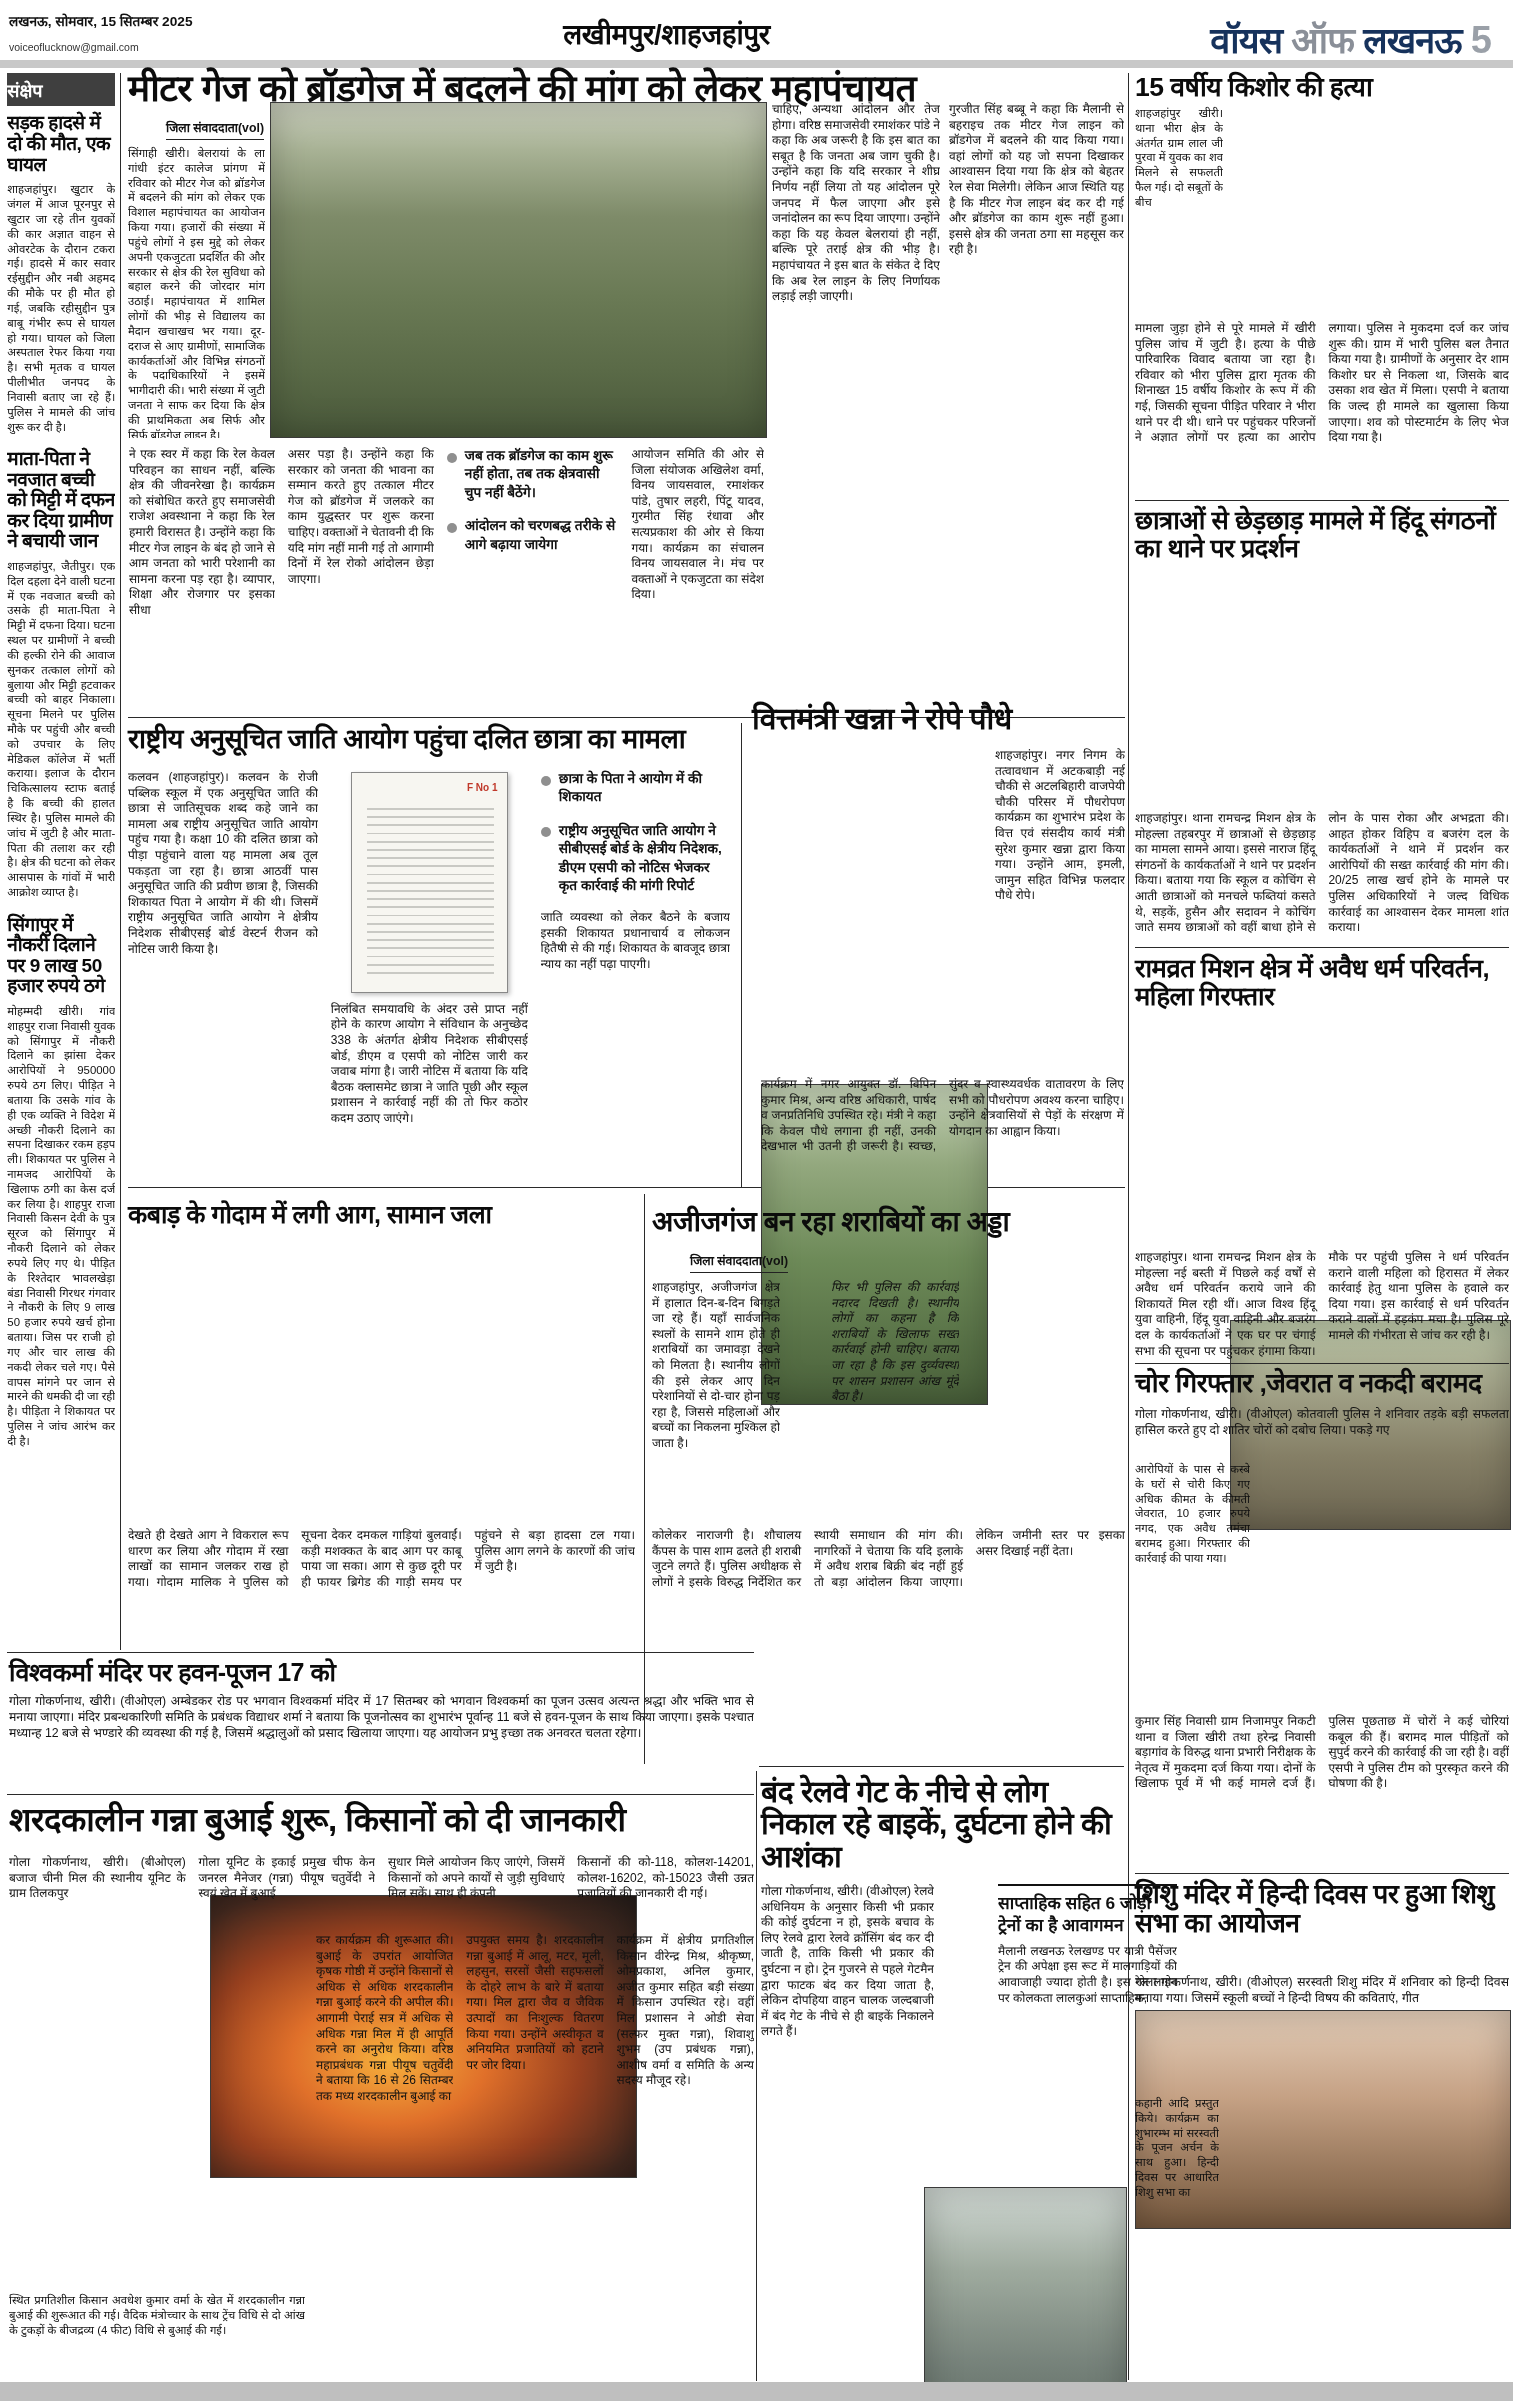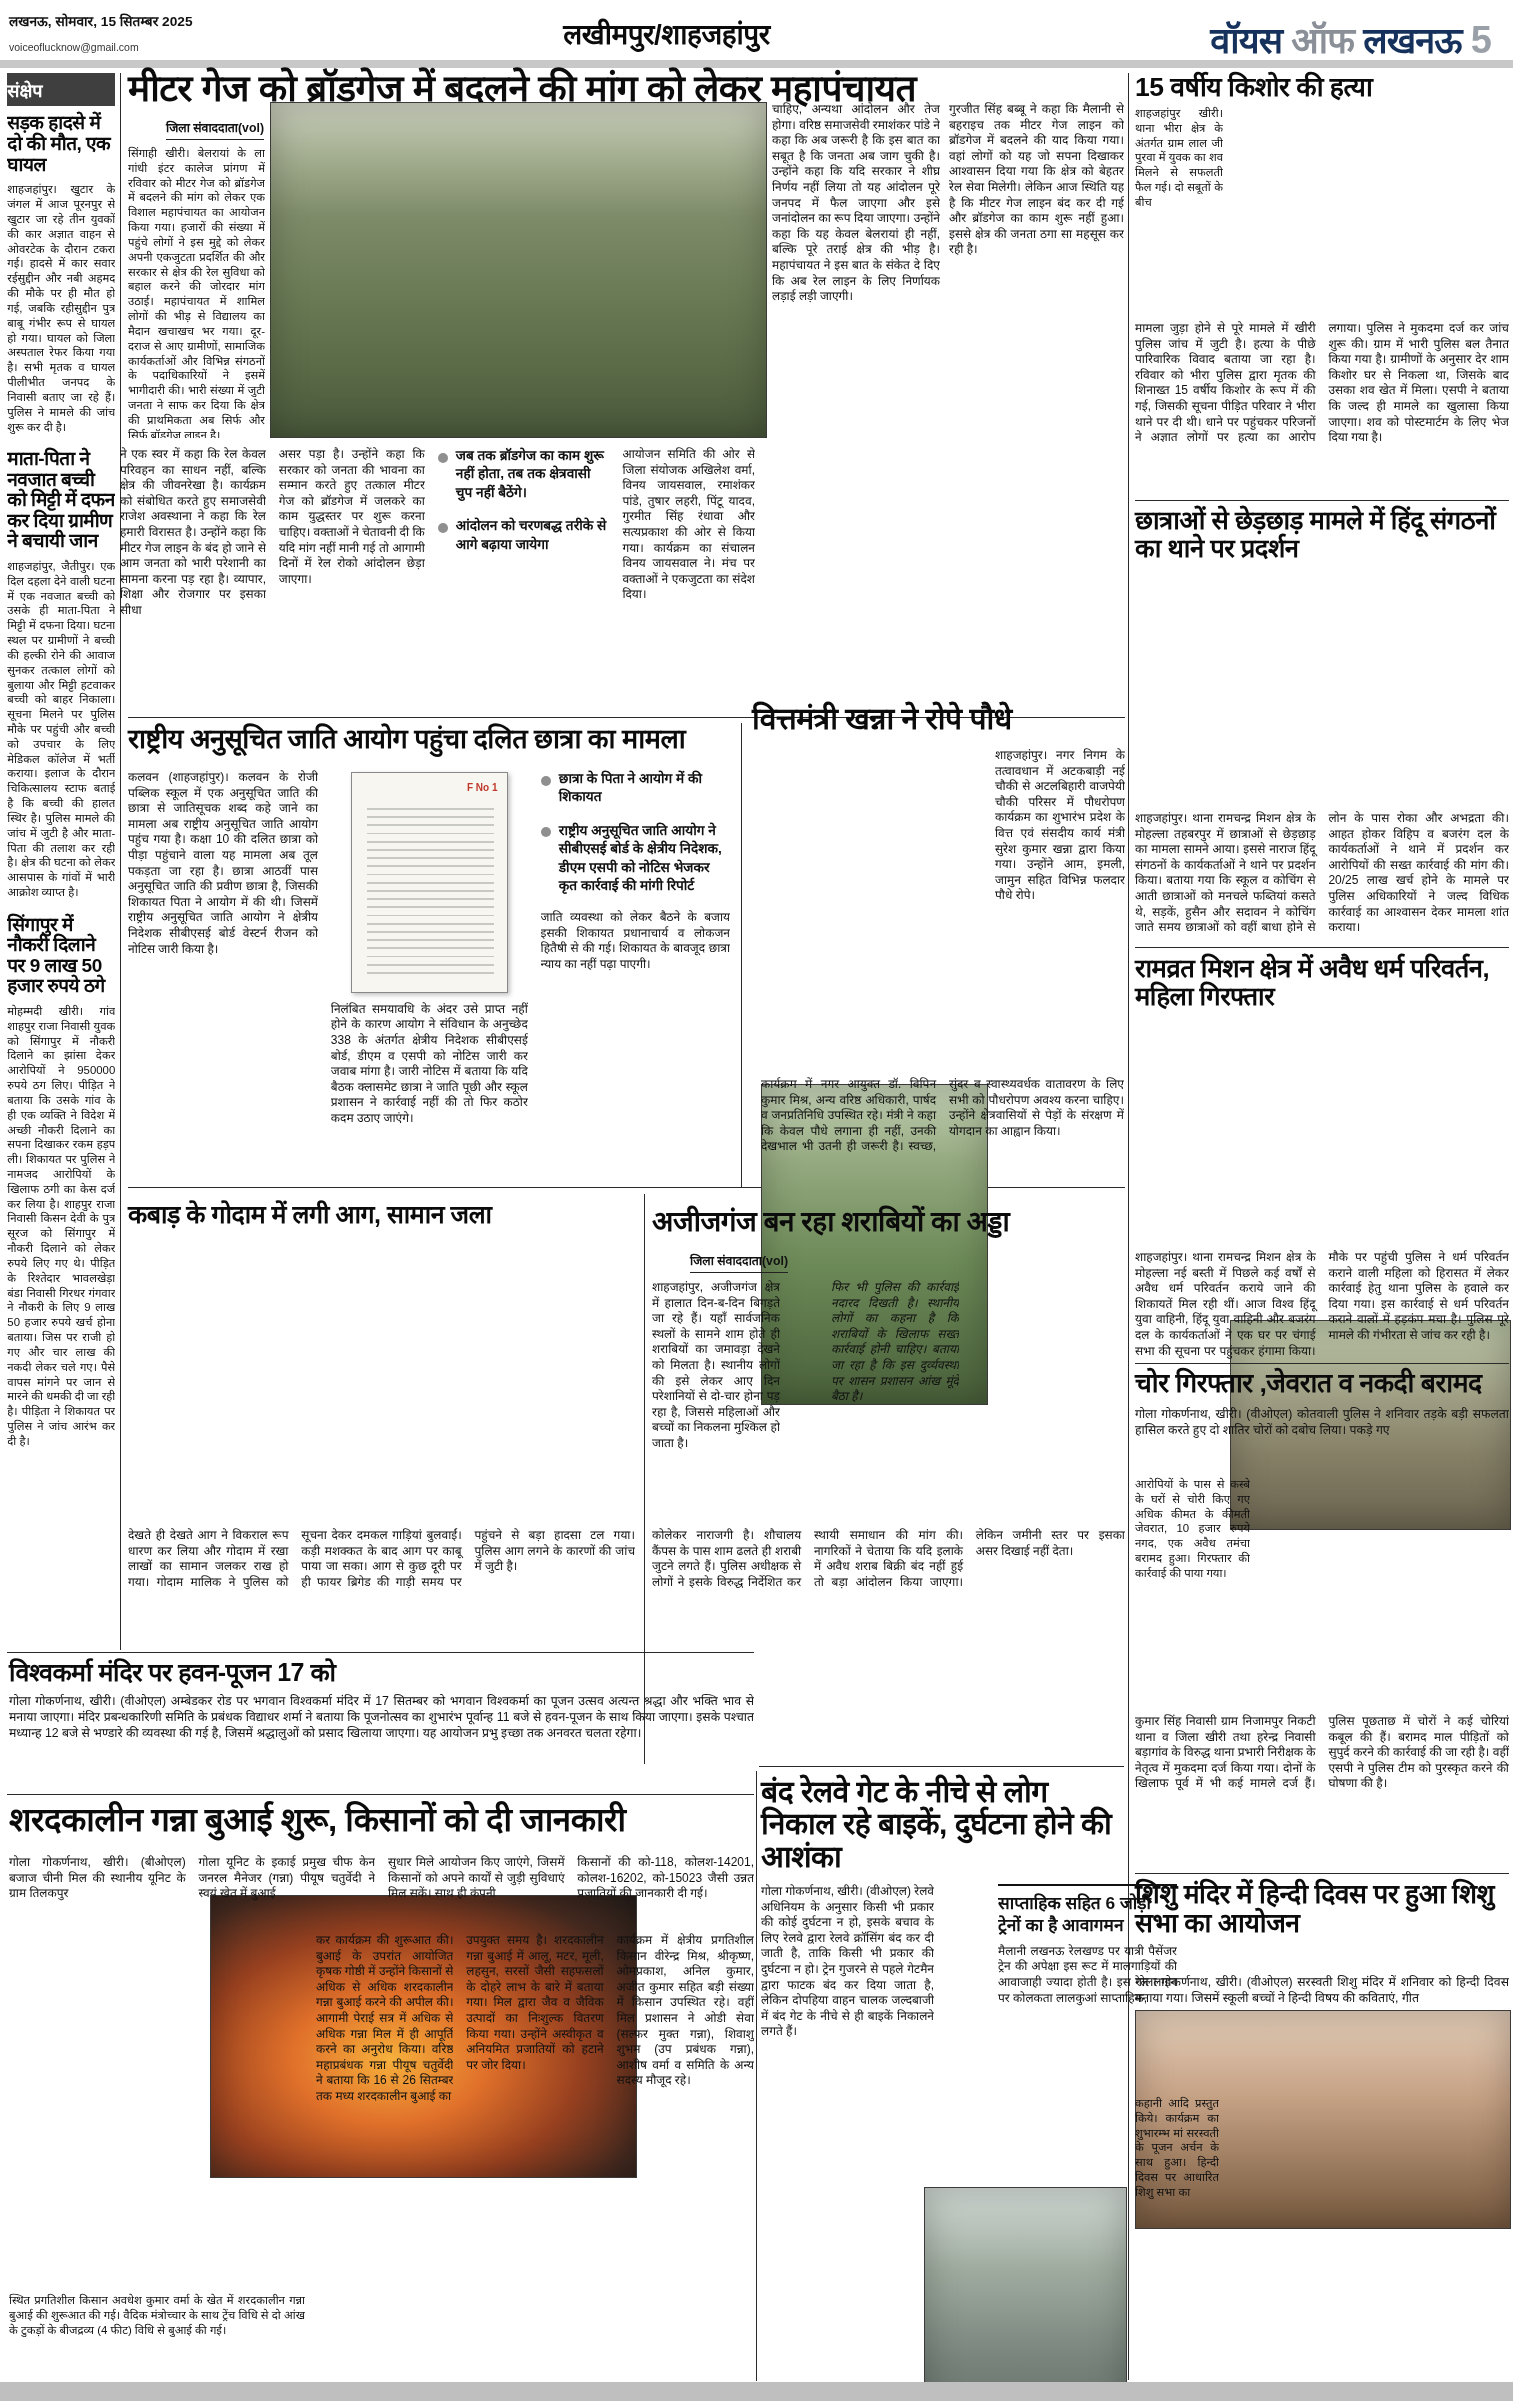--- a/index.html
+++ b/index.html
@@ -69,21 +69,21 @@
   </div>
 
   <div class="abs hl" style="left:128px;top:69px;width:997px;font-size:37px;">मीटर गेज को ब्रॉडगेज में बदलने की मांग को लेकर महापंचायत</div>
   <div class="abs" style="left:128px;top:119px;">
     <span class="byline">जिला संवाददाता(vol)</span>
   </div>
   <div class="abs photo ph-maha" style="left:270px;top:102px;width:495px;height:334px;"></div>
   <div class="abs bt" style="left:128px;top:146px;width:137px;height:292px;font-size:11.4px;">सिंगाही खीरी। बेलरायां के ला गांधी इंटर कालेज प्रांगण में रविवार को मीटर गेज को ब्रॉडगेज में बदलने की मांग को लेकर एक विशाल महापंचायत का आयोजन किया गया। हजारों की संख्या में पहुंचे लोगों ने इस मुद्दे को लेकर अपनी एकजुटता प्रदर्शित की और सरकार से क्षेत्र की रेल सुविधा को बहाल करने की जोरदार मांग उठाई। महापंचायत में शामिल लोगों की भीड़ से विद्यालय का मैदान खचाखच भर गया। दूर-दराज से आए ग्रामीणों, सामाजिक कार्यकर्ताओं और विभिन्न संगठनों के पदाधिकारियों ने इसमें भागीदारी की। भारी संख्या में जुटी जनता ने साफ कर दिया कि क्षेत्र की प्राथमिकता अब सिर्फ और सिर्फ ब्रॉडगेज लाइन है।</div>
   <div class="abs bt" style="left:772px;top:102px;width:168px;height:610px;">चाहिए, अन्यथा आंदोलन और तेज होगा। वरिष्ठ समाजसेवी रमाशंकर पांडे ने कहा कि अब जरूरी है कि इस बात का सबूत है कि जनता अब जाग चुकी है। उन्होंने कहा कि यदि सरकार ने शीघ्र निर्णय नहीं लिया तो यह आंदोलन पूरे जनपद में फैल जाएगा और इसे जनांदोलन का रूप दिया जाएगा। उन्होंने कहा कि यह केवल बेलरायां ही नहीं, बल्कि पूरे तराई क्षेत्र की भीड़ है। महापंचायत ने इस बात के संकेत दे दिए कि अब रेल लाइन के लिए निर्णायक लड़ाई लड़ी जाएगी।</div>
   <div class="abs bt" style="left:949px;top:102px;width:175px;height:610px;">गुरजीत सिंह बब्बू ने कहा कि मैलानी से बहराइच तक मीटर गेज लाइन को ब्रॉडगेज में बदलने की याद किया गया। वहां लोगों को यह जो सपना दिखाकर आश्वासन दिया गया कि क्षेत्र को बेहतर रेल सेवा मिलेगी। लेकिन आज स्थिति यह है कि मीटर गेज लाइन बंद कर दी गई और ब्रॉडगेज का काम शुरू नहीं हुआ। इससे क्षेत्र की जनता ठगा सा महसूस कर रही है।</div>
-  <div class="abs" style="left:120px;top:447px;width:635px;height:265px;display:flex;gap:12.8px;">
+  <div class="abs" style="left:129px;top:447px;width:635px;height:265px;display:flex;gap:12.8px;">
     <div class="bt" style="width:146px;height:265px;">ने एक स्वर में कहा कि रेल केवल परिवहन का साधन नहीं, बल्कि क्षेत्र की जीवनरेखा है। कार्यक्रम को संबोधित करते हुए समाजसेवी राजेश अवस्थाना ने कहा कि रेल हमारी विरासत है। उन्होंने कहा कि मीटर गेज लाइन के बंद हो जाने से आम जनता को भारी परेशानी का सामना करना पड़ रहा है। व्यापार, शिक्षा और रोजगार पर इसका सीधा</div>
     <div class="bt" style="width:146px;height:265px;">असर पड़ा है। उन्होंने कहा कि सरकार को जनता की भावना का सम्मान करते हुए तत्काल मीटर गेज को ब्रॉडगेज में जलकरे का काम युद्धस्तर पर शुरू करना चाहिए। वक्ताओं ने चेतावनी दी कि यदि मांग नहीं मानी गई तो आगामी दिनों में रेल रोको आंदोलन छेड़ा जाएगा।</div>
     <div style="width:172px;height:265px;overflow:hidden;">
       <div class="bullet-item">
         <span class="bullet-dot"></span>
         <span>जब तक ब्रॉडगेज का काम शुरू नहीं होता, तब तक क्षेत्रवासी चुप नहीं बैठेंगे।</span>
       </div>
       <div class="bullet-item">
         <span class="bullet-dot"></span>
         <span>आंदोलन को चरणबद्ध तरीके से आगे बढ़ाया जायेगा</span>
@@ -145,21 +145,21 @@
 
   <div class="abs rule-h" style="left:1135px;top:947px;width:374px;"></div>
   <div class="abs hl" style="left:1135px;top:955px;width:374px;font-size:25.6px;">रामव्रत मिशन क्षेत्र में अवैध धर्म परिवर्तन, महिला गिरफ्तार</div>
 
   <div class="abs bt cols2" style="left:1135px;top:1250px;width:374px;height:110px;">शाहजहांपुर। थाना रामचन्द्र मिशन क्षेत्र के मोहल्ला नई बस्ती में पिछले कई वर्षों से अवैध धर्म परिवर्तन कराये जाने की शिकायतें मिल रही थीं। आज विश्व हिंदू युवा वाहिनी, हिंदू युवा वाहिनी और बजरंग दल के कार्यकर्ताओं ने एक घर पर चंगाई सभा की सूचना पर पहुंचकर हंगामा किया। मौके पर पहुंची पुलिस ने धर्म परिवर्तन कराने वाली महिला को हिरासत में लेकर कार्रवाई हेतु थाना पुलिस के हवाले कर दिया गया। इस कार्रवाई से धर्म परिवर्तन कराने वालों में हड़कंप मचा है। पुलिस पूरे मामले की गंभीरता से जांच कर रही है।</div>
 
   <div class="abs rule-h" style="left:1135px;top:1363px;width:374px;"></div>
   <div class="abs hl" style="left:1135px;top:1369px;width:374px;font-size:26.5px;">चोर गिरफ्तार ,जेवरात व नकदी बरामद</div>
   <div class="abs bt" style="left:1135px;top:1407px;width:374px;height:51px;font-size:12.3px;">गोला गोकर्णनाथ, खीरी। (वीओएल) कोतवाली पुलिस ने शनिवार तड़के बड़ी सफलता हासिल करते हुए दो शातिर चोरों को दबोच लिया। पकड़े गए</div>
 
-  <div class="abs bt" style="left:1135px;top:1462px;width:115px;height:245px;font-size:11.4px;margin-top:15px;">आरोपियों के पास से कस्बे के घरों से चोरी किए गए अधिक कीमत के कीमती जेवरात, 10 हजार रुपये नगद, एक अवैध तमंचा बरामद हुआ। गिरफ्तार की कार्रवाई की पाया गया।</div>
+  <div class="abs bt" style="left:1135px;top:1462px;width:115px;height:245px;font-size:11.4px;">आरोपियों के पास से कस्बे के घरों से चोरी किए गए अधिक कीमत के कीमती जेवरात, 10 हजार रुपये नगद, एक अवैध तमंचा बरामद हुआ। गिरफ्तार की कार्रवाई की पाया गया।</div>
   <div class="abs bt cols2" style="left:1135px;top:1714px;width:374px;height:153px;">कुमार सिंह निवासी ग्राम निजामपुर निकटी थाना व जिला खीरी तथा हरेन्द्र निवासी बड़ागांव के विरुद्ध थाना प्रभारी निरीक्षक के नेतृत्व में मुकदमा दर्ज किया गया। दोनों के खिलाफ पूर्व में भी कई मामले दर्ज हैं। पुलिस पूछताछ में चोरों ने कई चोरियां कबूल की हैं। बरामद माल पीड़ितों को सुपुर्द करने की कार्रवाई की जा रही है। वहीं एसपी ने पुलिस टीम को पुरस्कृत करने की घोषणा की है।</div>
 
   <div class="abs rule-h" style="left:1135px;top:1873px;width:374px;"></div>
   <div class="abs hl" style="left:1135px;top:1880px;width:374px;font-size:26.5px;">शिशु मंदिर में हिन्दी दिवस पर हुआ शिशु सभा का आयोजन</div>
   <div class="abs bt" style="left:1135px;top:1975px;width:374px;height:110px;font-size:12.3px;">गोला गोकर्णनाथ, खीरी। (वीओएल) सरस्वती शिशु मंदिर में शनिवार को हिन्दी दिवस मनाया गया। जिसमें स्कूली बच्चों ने हिन्दी विषय की कविताएं, गीत</div>
 
   <div class="abs bt" style="left:1135px;top:2096px;width:84px;height:274px;font-size:11.4px;">कहानी आदि प्रस्तुत किये। कार्यक्रम का शुभारम्भ मां सरस्वती के पूजन अर्चन के साथ हुआ। हिन्दी दिवस पर आधारित शिशु सभा का</div>
 
   <div class="abs hl" style="left:9px;top:1659px;width:475px;font-size:25px;">विश्वकर्मा मंदिर पर हवन-पूजन 17 को</div>
   <div class="abs bt" style="left:9px;top:1694px;width:745px;height:95px;font-size:12.3px;">गोला गोकर्णनाथ, खीरी। (वीओएल) अम्बेडकर रोड पर भगवान विश्वकर्मा मंदिर में 17 सितम्बर को भगवान विश्वकर्मा का पूजन उत्सव अत्यन्त श्रद्धा और भक्ति भाव से मनाया जाएगा। मंदिर प्रबन्धकारिणी समिति के प्रबंधक विद्याधर शर्मा ने बताया कि पूजनोत्सव का शुभारंभ पूर्वान्ह 11 बजे से हवन-पूजन के साथ किया जाएगा। इसके पश्चात मध्यान्ह 12 बजे से भण्डारे की व्यवस्था की गई है, जिसमें श्रद्धालुओं को प्रसाद खिलाया जाएगा। यह आयोजन प्रभु इच्छा तक अनवरत चलता रहेगा।</div>

